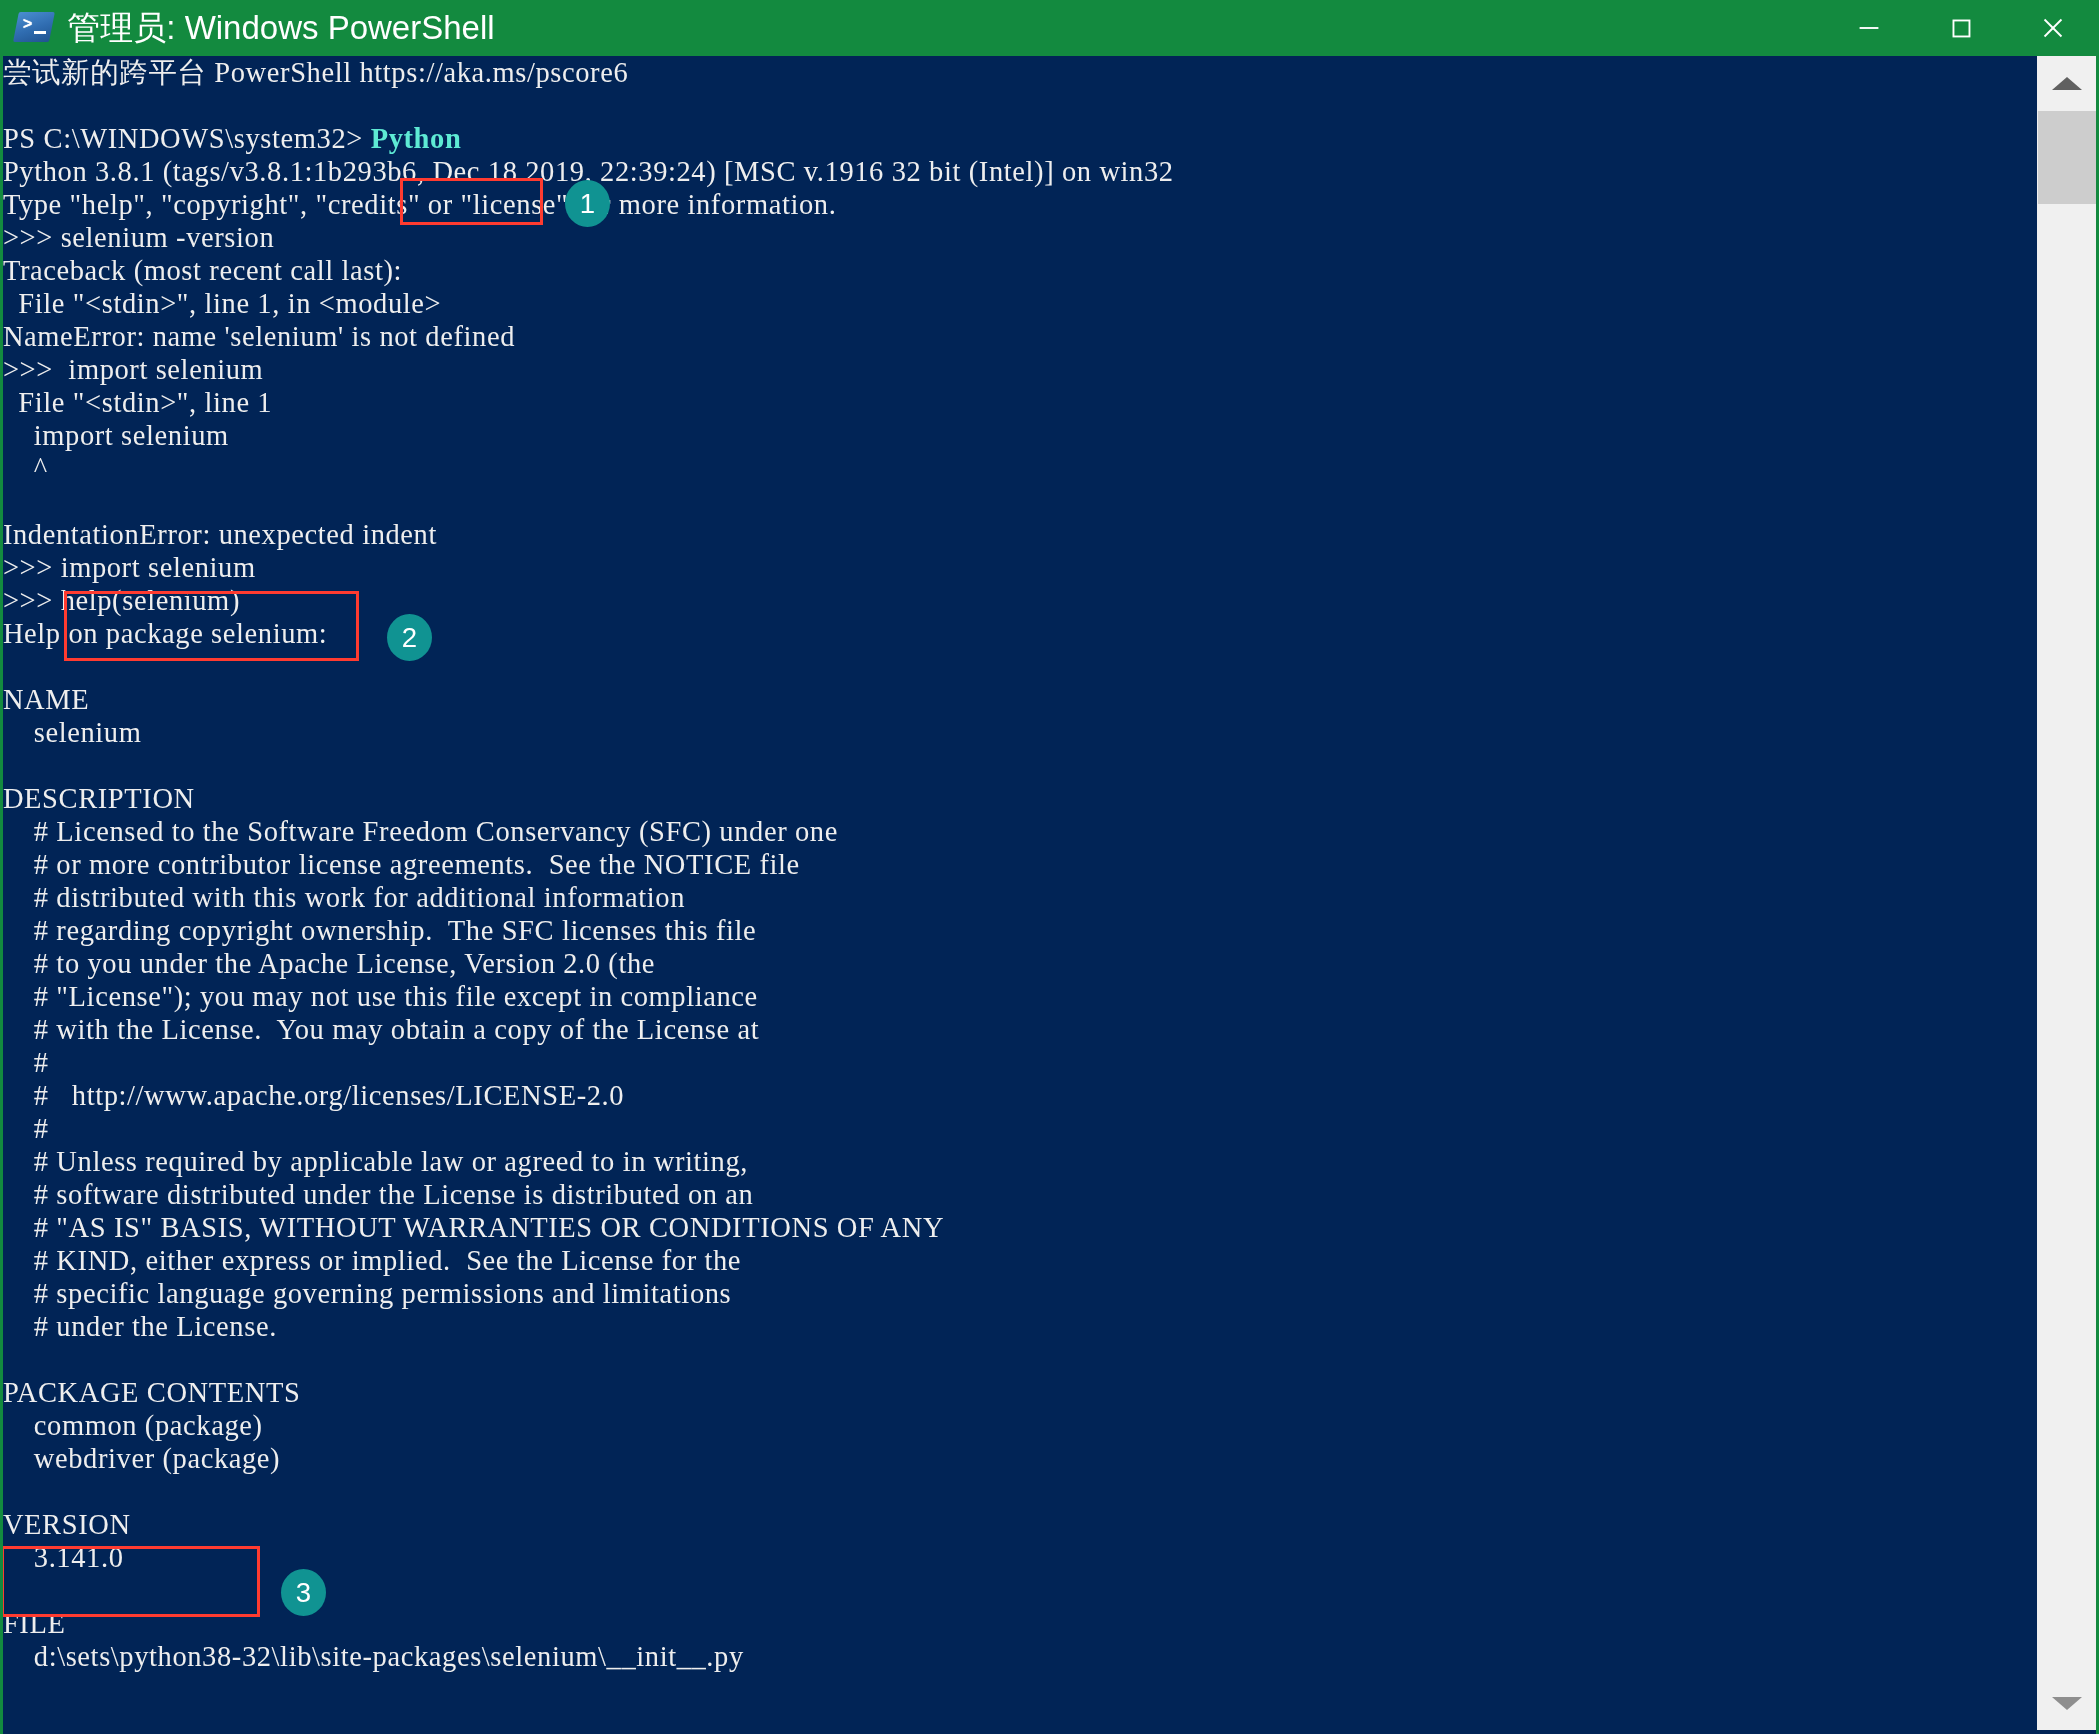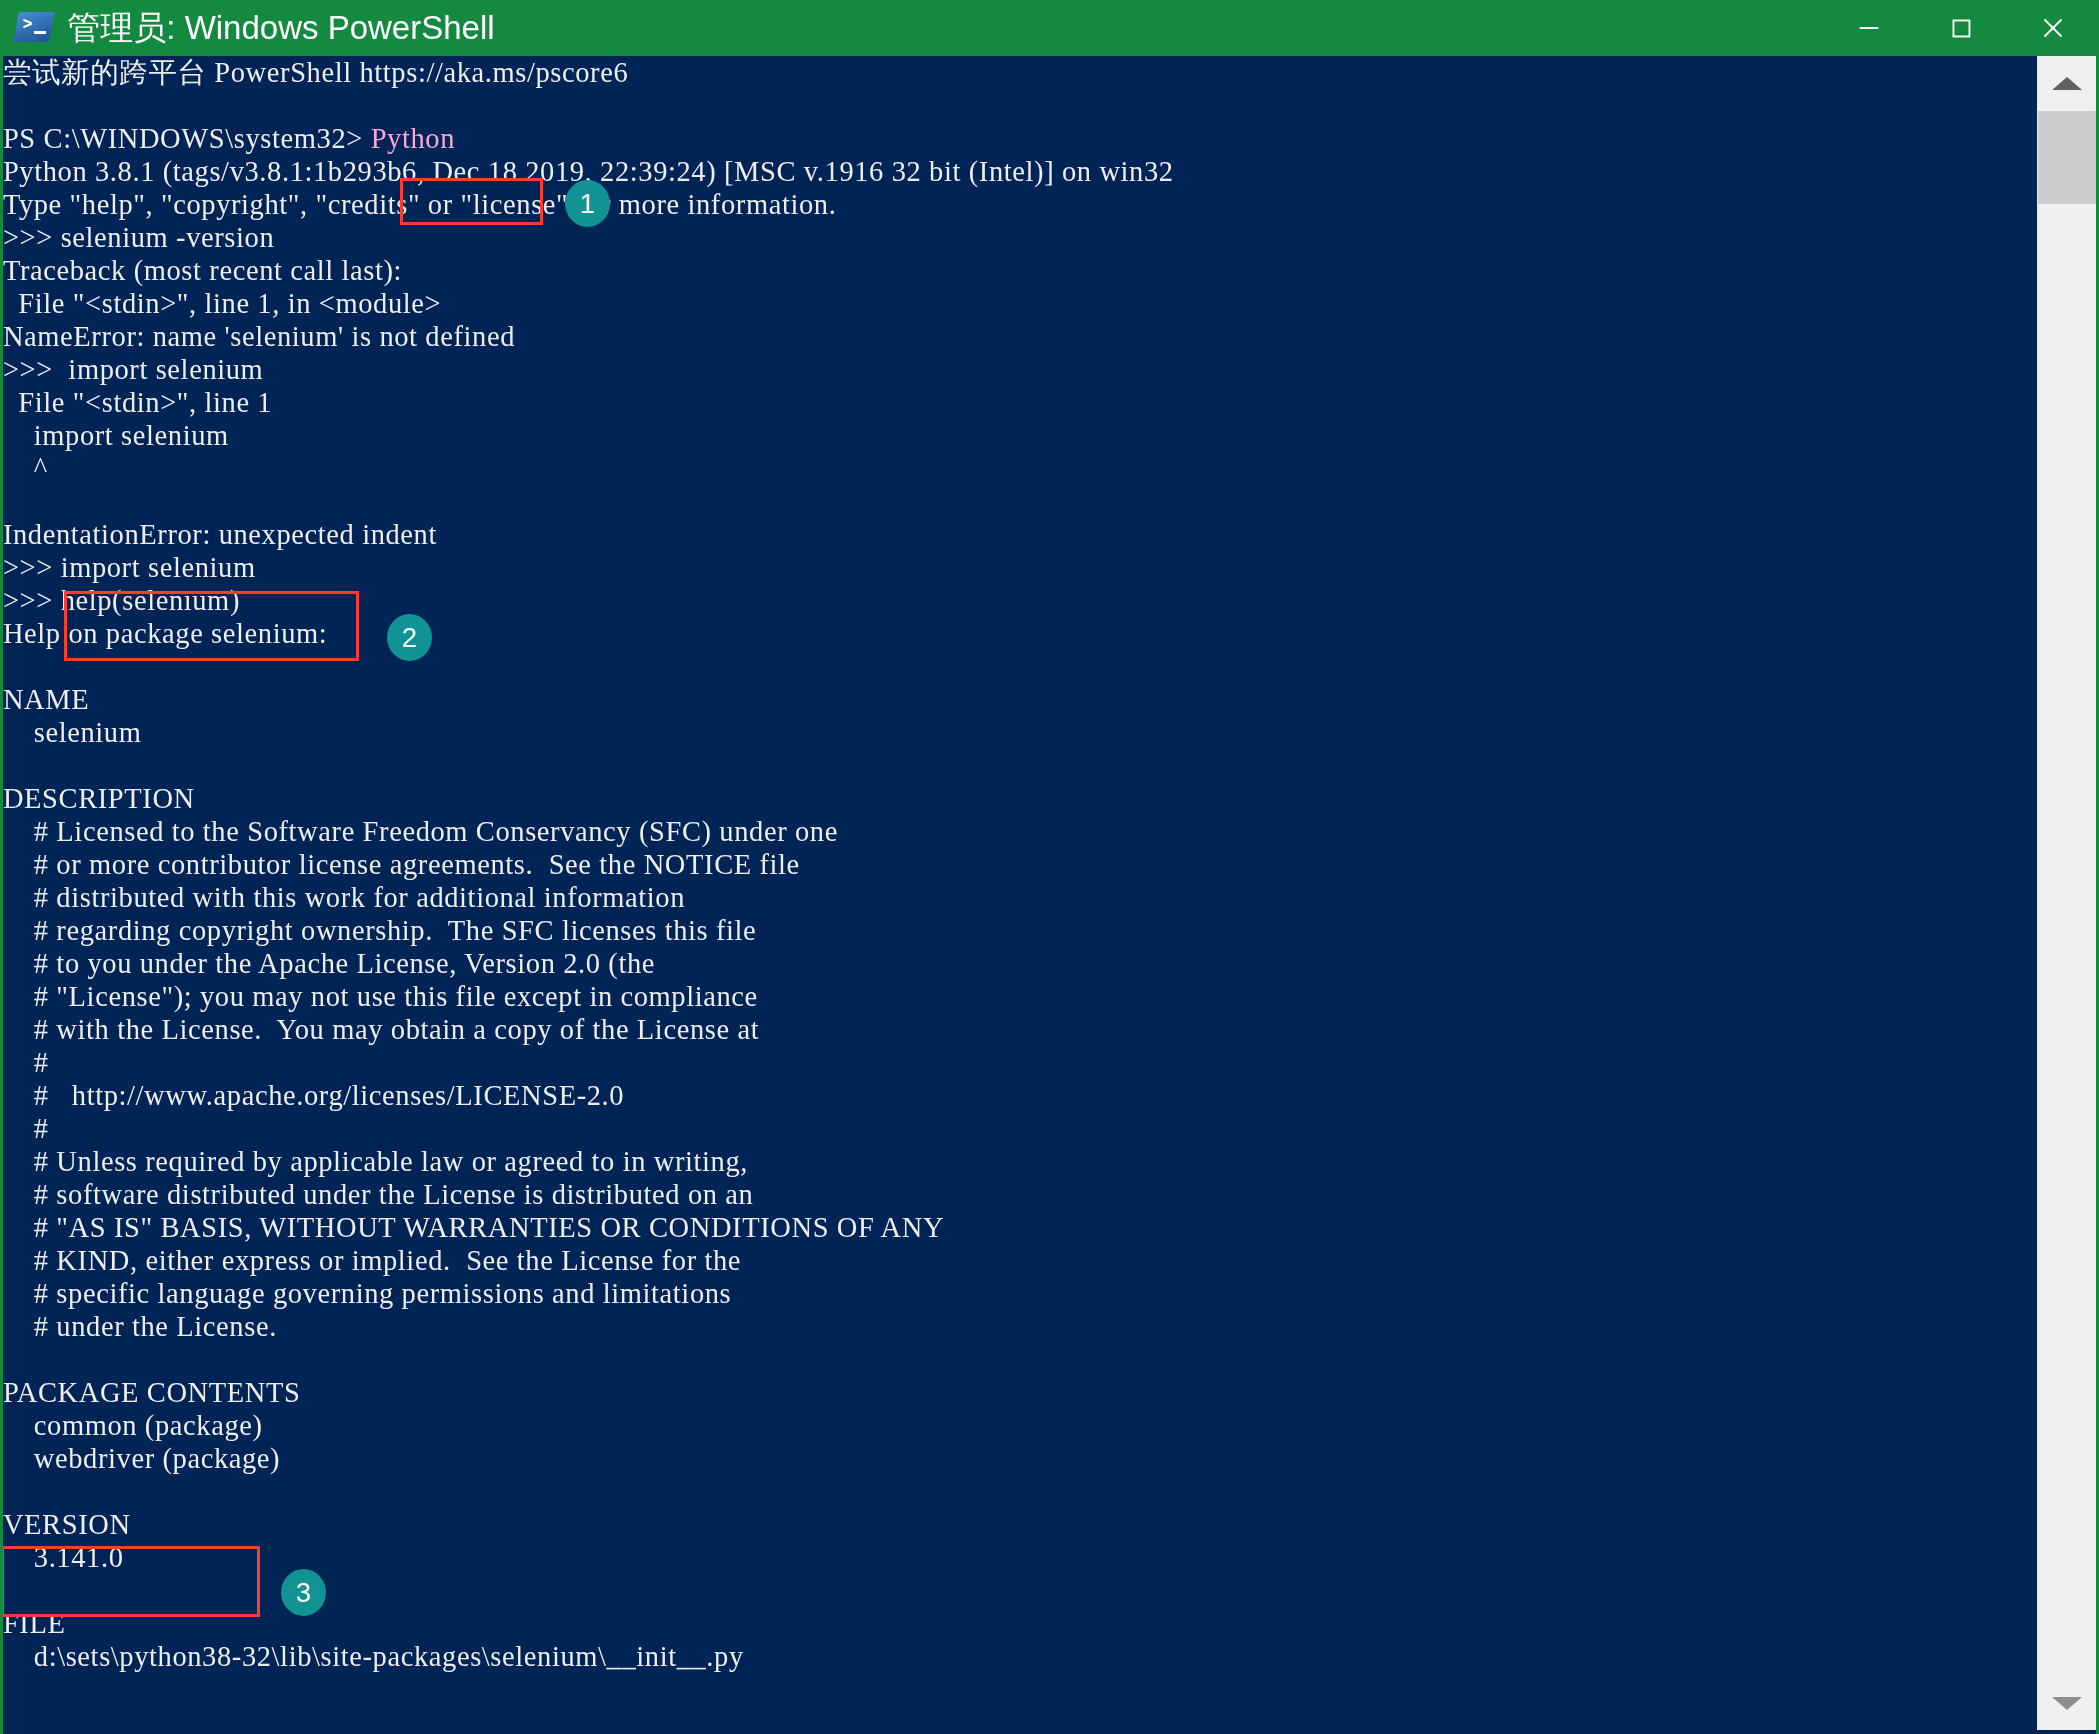--- a/index.html
+++ b/index.html
@@ -107,21 +107,21 @@
     white-space: pre;
     padding: 0;
     overflow: hidden;
     letter-spacing: 0.6px;
   }
   .line {
     height: 33px;
     white-space: pre;
     font-family: "Liberation Serif", serif;
   }
-  .yellow { color: #f9a8d4; }
+  .yellow { color: #5eead4; font-weight: bold; }
   
   #scrollbar {
     position: absolute;
     right: 2.9px;
     top: 56px;
     width: 58px;
     height: 1674px;
     background: #F0F0F0;
     border-left: 1px solid #F0F0F0;
   }

